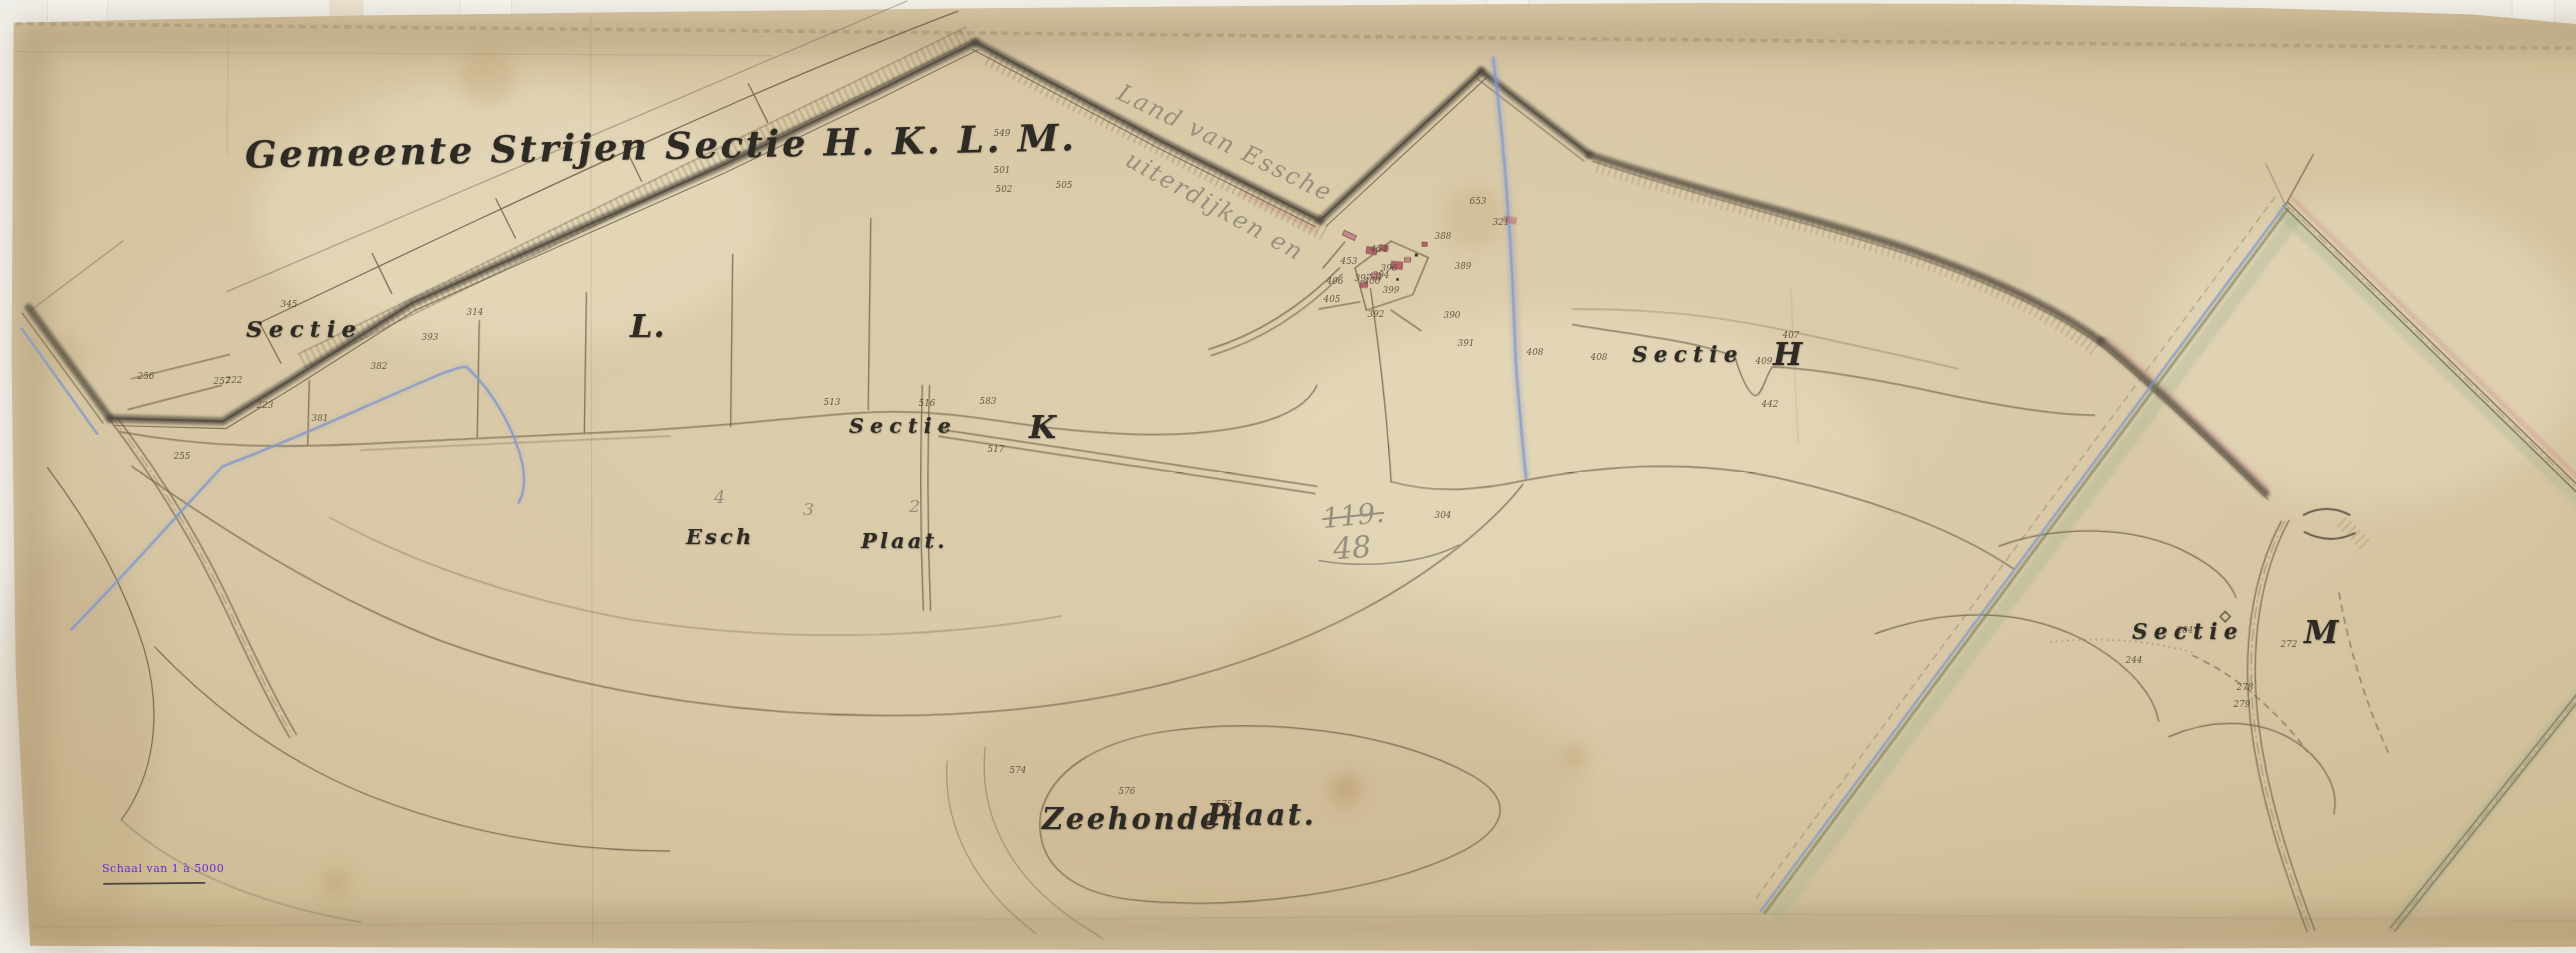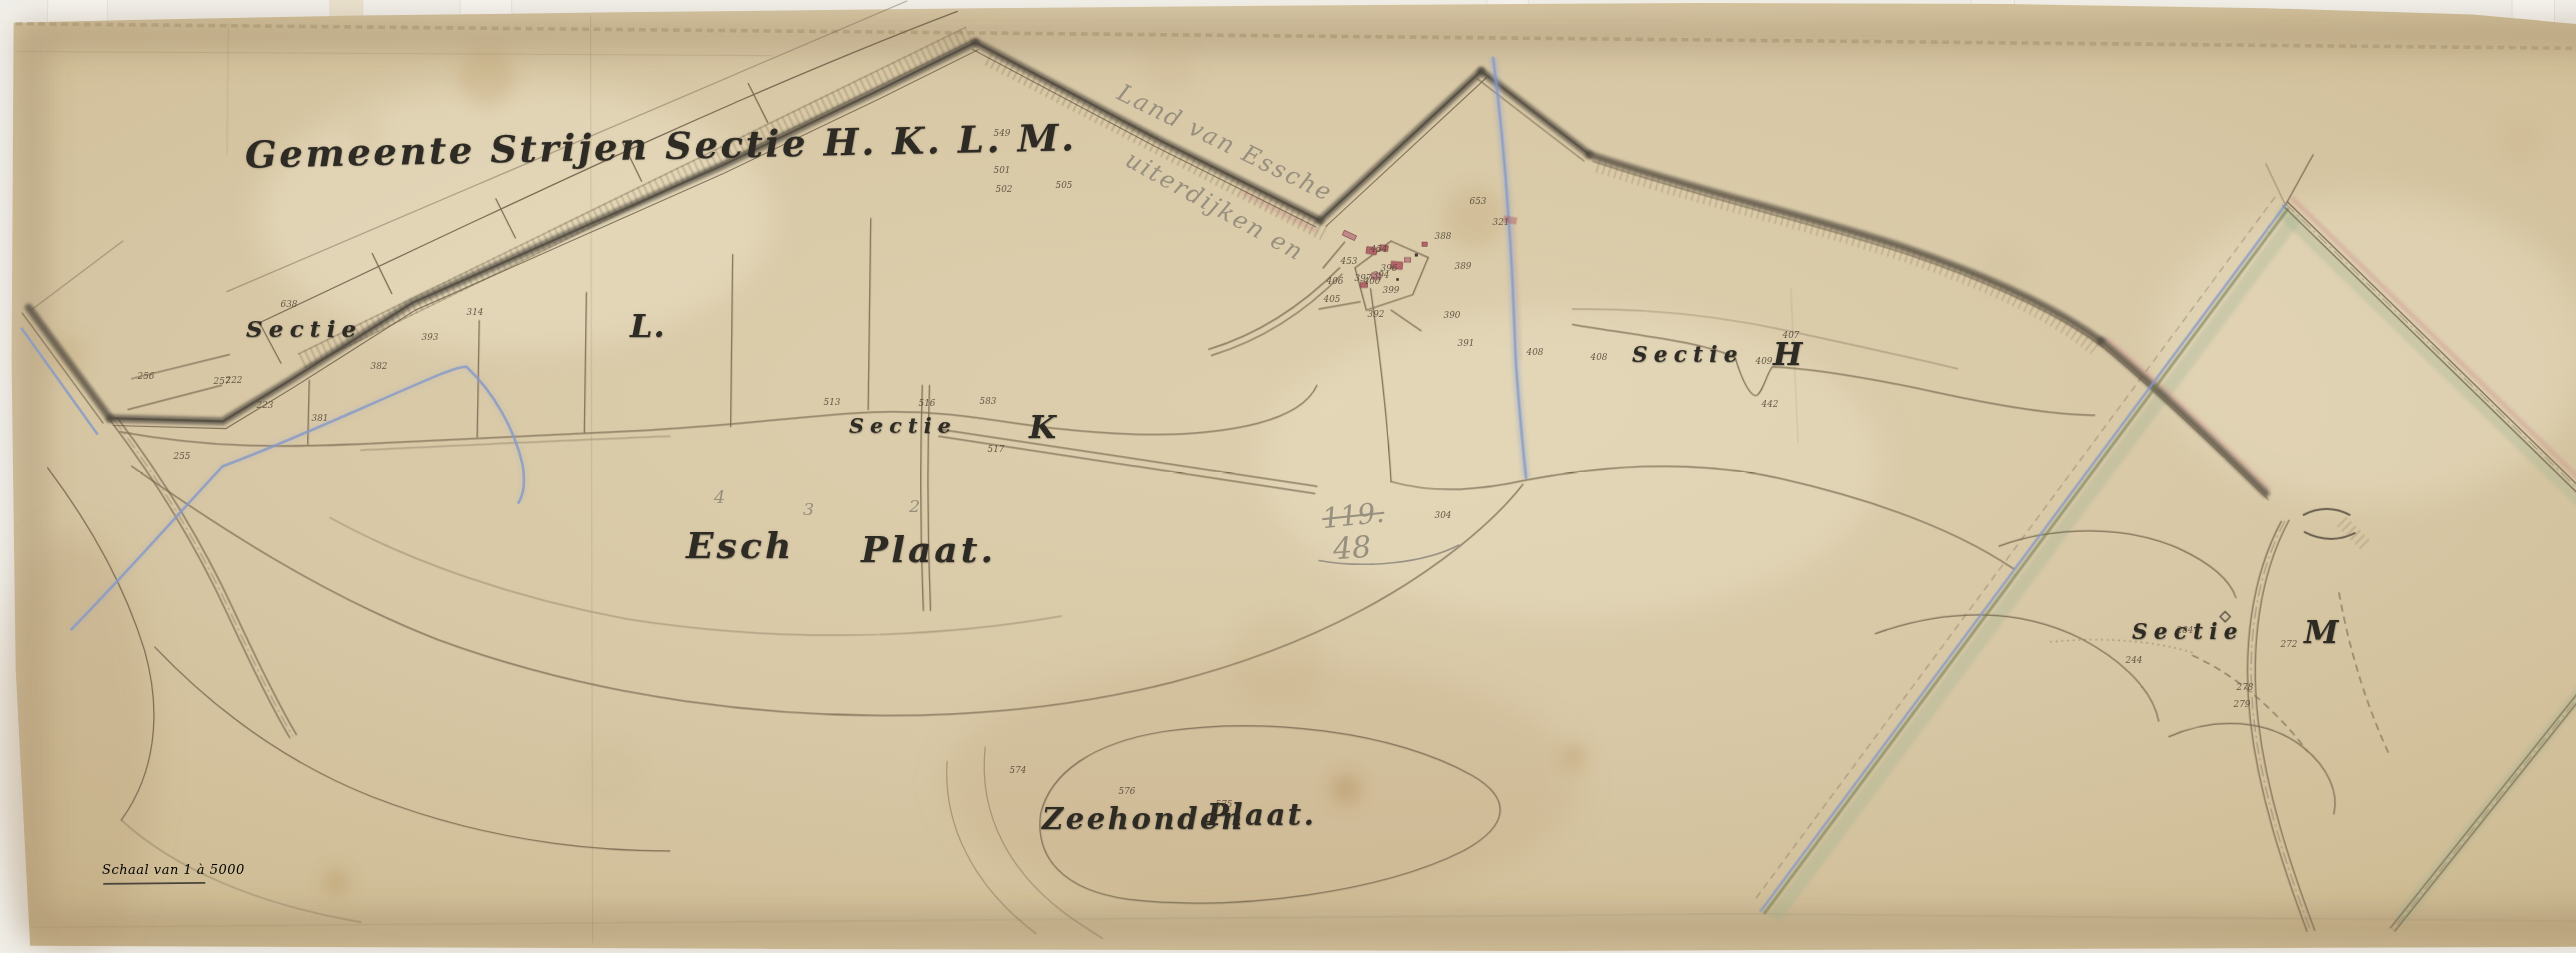--- a/index.html
+++ b/index.html
@@ -25,27 +25,27 @@
   .crease{stroke:#8a7a58;stroke-width:2;fill:none;opacity:.22;}
   .pencil-line{stroke:#9a9284;fill:none;stroke-linecap:round;}
 
   
   .lbl{position:absolute;white-space:nowrap;color:#2e2a24;}
   .cal{font-style:italic;font-weight:bold;
        text-shadow:0.5px 0.5px 1px rgba(46,42,36,.35),0 0 3.1px rgba(46,42,36,.12);}
   .title{font-size:37px;letter-spacing:2.6px;transform:rotate(-1.2deg);}
   .sectie{font-size:23px;letter-spacing:6.2px;}
   .letter{font-size:32px;letter-spacing:1px;}
-  .place{font-size:36px;letter-spacing:3.1px;}
+  .place{font-size:21px;letter-spacing:3.1px;}
   .place2{font-size:29px;letter-spacing:2.6px;}
   .pencil{color:#98907f;font-style:italic;}
   .pencil-note{font-size:24px;letter-spacing:2.1px;}
   .pencil-num{font-size:28px;}
   .strike{text-decoration:line-through;}
-  .scale-note{font-size:13px;color:#000000;font-style:italic;letter-spacing:0.5px;}
+  .scale-note{font-size:11px;color:#6d28d9;letter-spacing:0.5px;}
   .parcel{position:absolute;font:italic 8.8px "DejaVu Serif",serif;color:#4f4435;opacity:.85;
           transform:translate(-50%,-50%);white-space:nowrap;}
   .pdigit{font-size:17.5px;}
 </style>
 </head>
 <body>
 
 <div class="scan">
 
   <svg viewBox="0 0 5485 1850" width="2826" height="953">
@@ -322,21 +322,21 @@
   <div class="lbl pencil pdigit" style="left:803px;top:499px;">3</div>
   <div class="lbl pencil pdigit" style="left:909px;top:496px;">2</div>
 
   <div class="lbl scale-note" style="left:102px;top:862px;">Schaal van 1 à 5000</div>
 
   <div id="parcel-layer">
       <span class="parcel" style="left: 1002px; top: 133px;">549</span>
       <span class="parcel" style="left: 1002px; top: 170px;">501</span>
       <span class="parcel" style="left: 1004px; top: 189px;">502</span>
       <span class="parcel" style="left: 1064px; top: 185px;">505</span>
-      <span class="parcel" style="left: 289px; top: 304px;">638</span>
+      <span class="parcel" style="left: 289px; top: 304px;">345</span>
       <span class="parcel" style="left: 475px; top: 312px;">314</span>
       <span class="parcel" style="left: 430px; top: 337px;">393</span>
       <span class="parcel" style="left: 379px; top: 366px;">382</span>
       <span class="parcel" style="left: 320px; top: 418px;">381</span>
       <span class="parcel" style="left: 234px; top: 380px;">222</span>
       <span class="parcel" style="left: 265px; top: 405px;">223</span>
       <span class="parcel" style="left: 146px; top: 376px;">256</span>
       <span class="parcel" style="left: 222px; top: 381px;">257</span>
       <span class="parcel" style="left: 182px; top: 456px;">255</span>
       <span class="parcel" style="left: 832px; top: 402px;">513</span>

